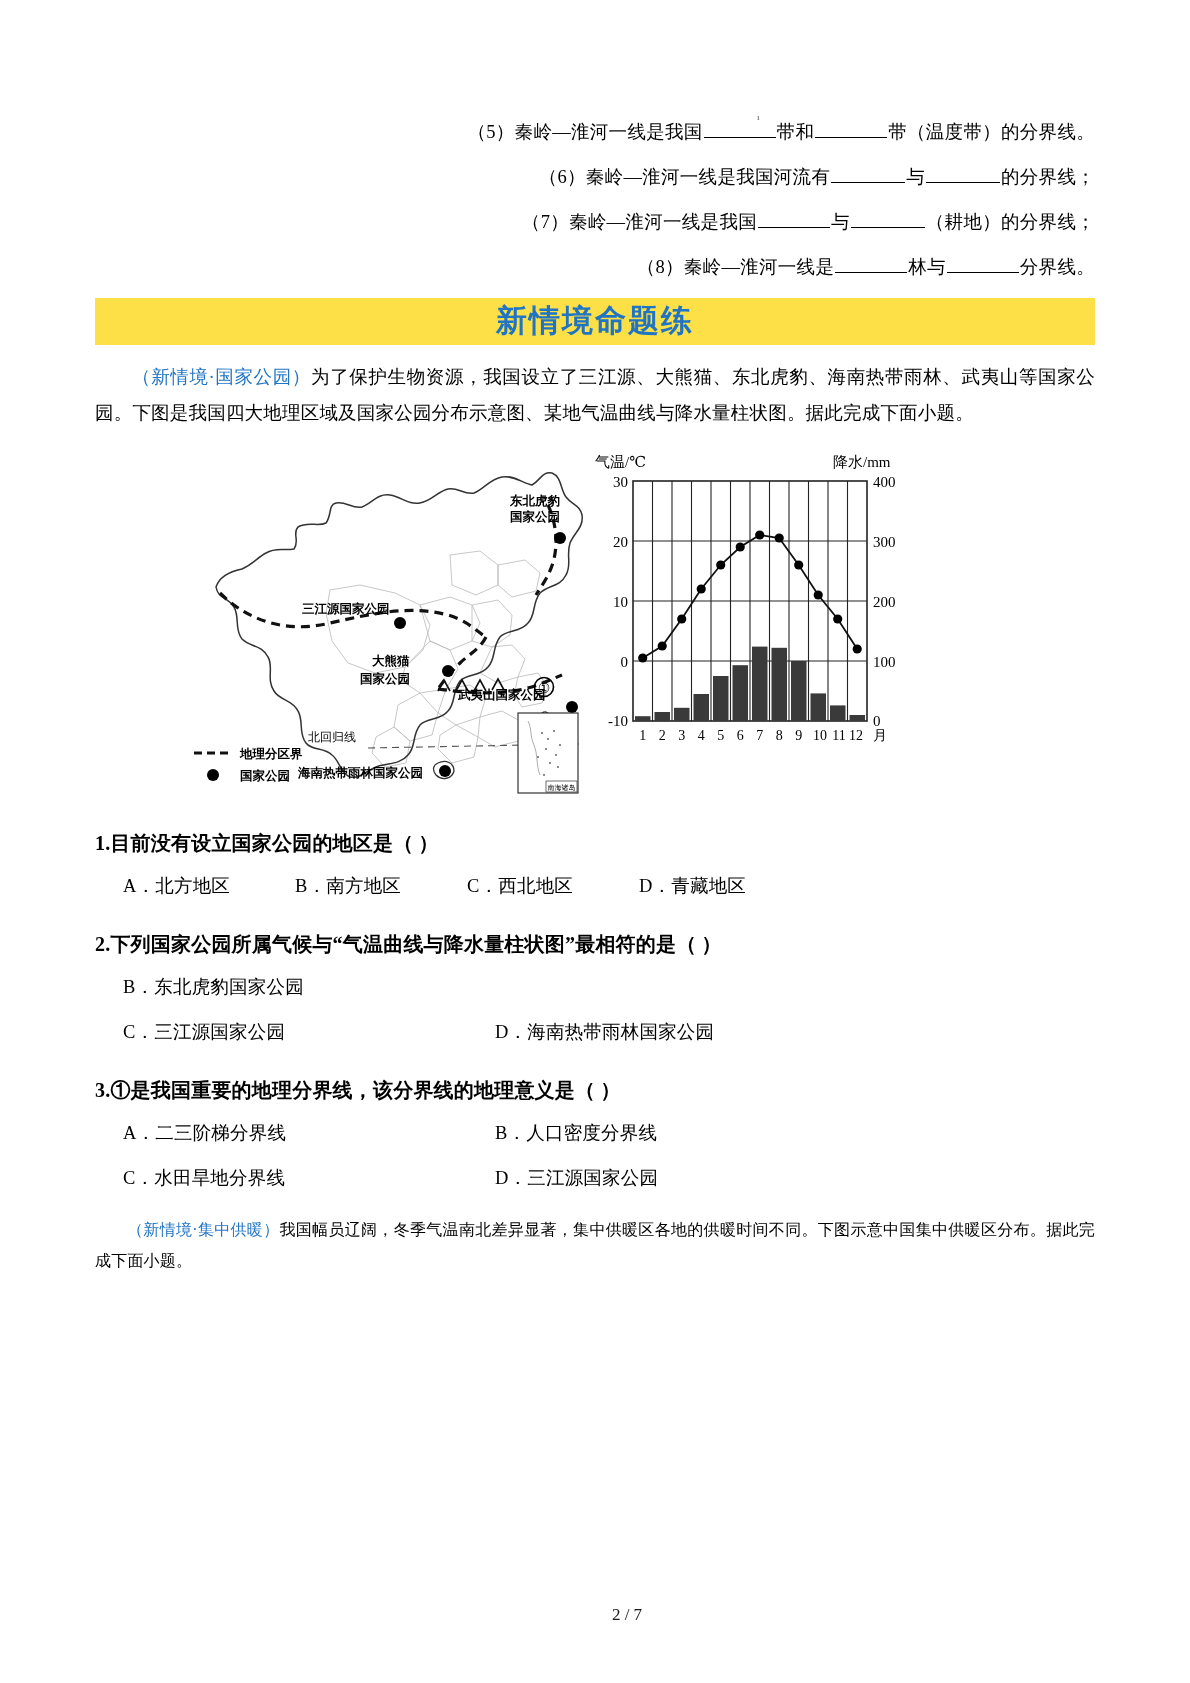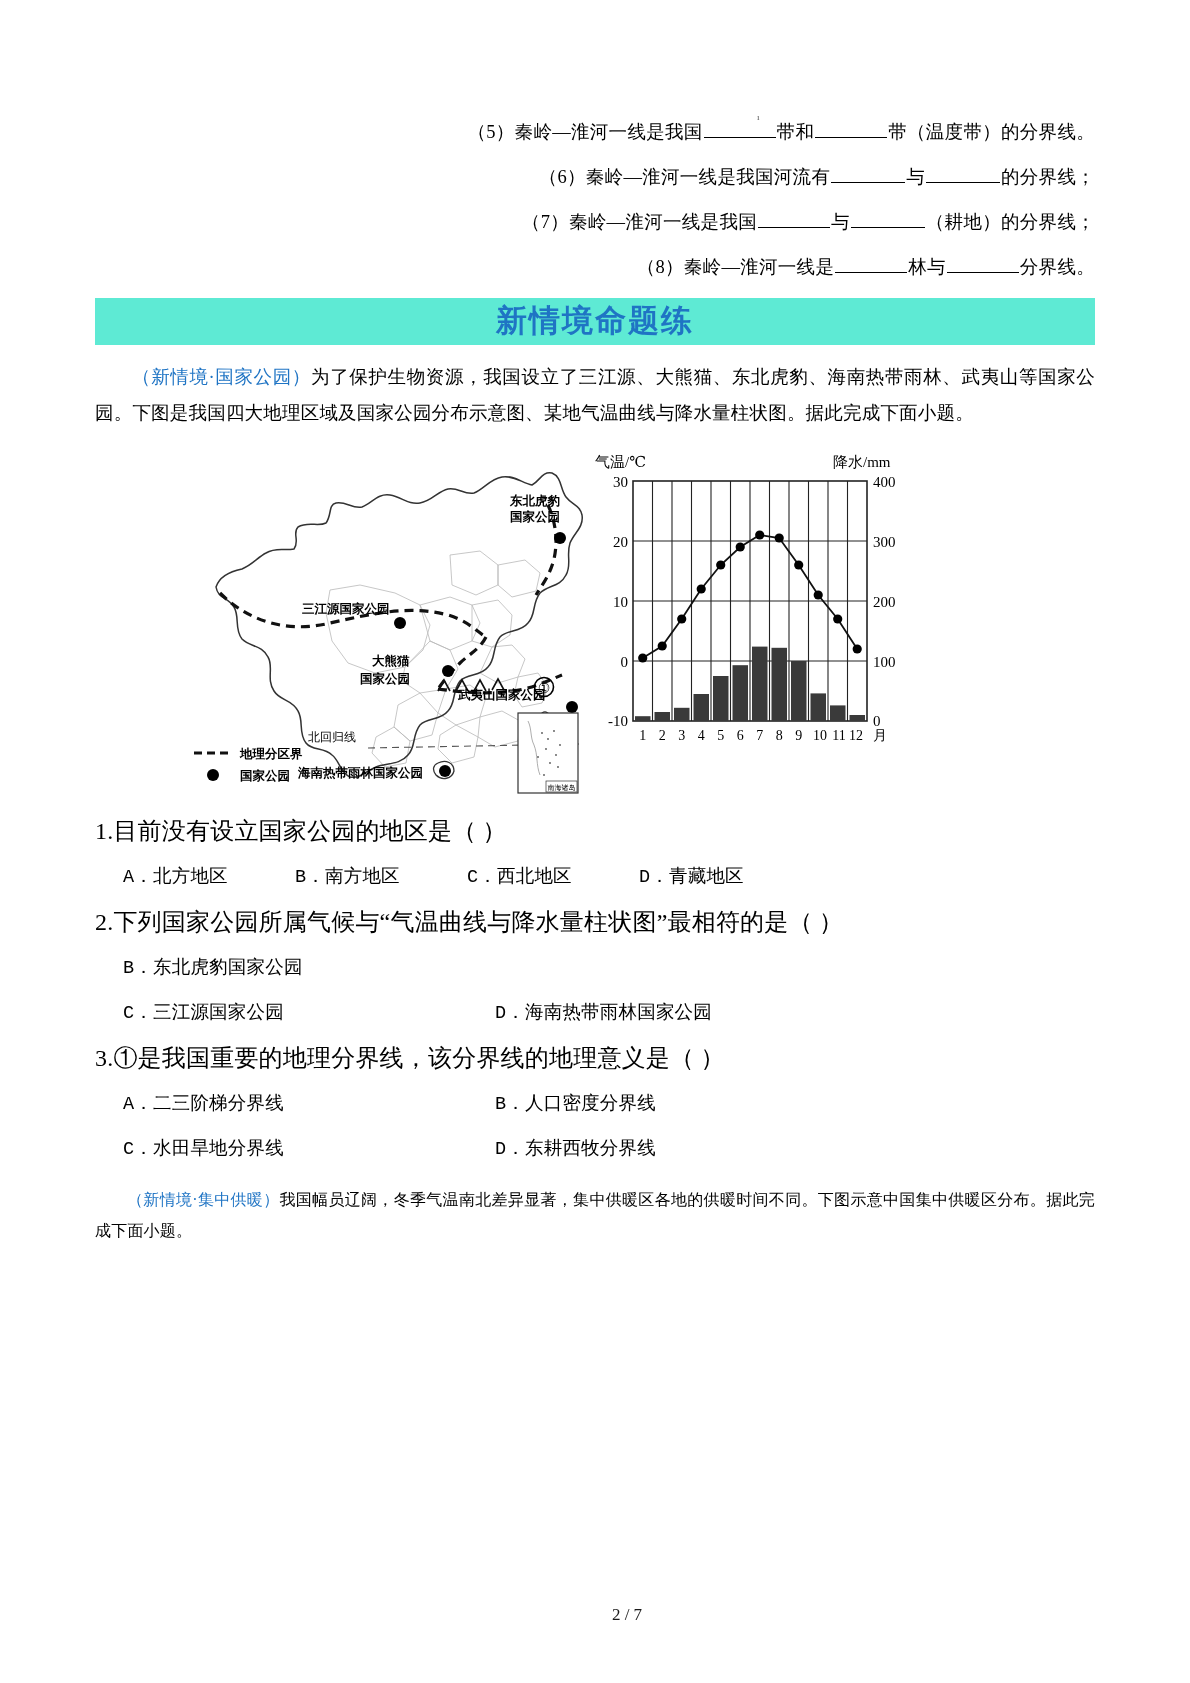--- a/index.html
+++ b/index.html
@@ -48,21 +48,21 @@
     vertical-align: baseline;
     height: 1.05em;
     margin: 0 1px;
   }
   .b-w1 { width: 72px; }
   .b-w2 { width: 74px; }
 
   
   .banner {
     margin-top: 20px;
-    background: #5eead4;
+    background: #fde047;
     height: 47px;
     display: flex;
     align-items: center;
     justify-content: center;
   }
   .banner-title {
     color: #1f74c4;
     font-weight: bold;
     font-size: 31px;
     letter-spacing: 2px;
@@ -100,32 +100,32 @@
   .chart-wrap {
     position: absolute;
     left: 476px;
     top: 8px;
     width: 350px;
     height: 340px;
   }
 
   
   .q {
-    font-size: 24px;
+    font-size: 20px;
     line-height: 1.0;
-    margin-top: 22px;
+    margin-top: 36px;
     letter-spacing: 0.2px;
+    font-weight: bold;
   }
   .opts {
     display: flex;
     font-size: 18.5px;
     margin-top: 20px;
     padding-left: 28px;
     letter-spacing: 0.2px;
-    font-family: Liberation Mono, monospace;
   }
   .opts.four > div { width: 172px; }
   .opts.two > div { width: 372px; }
 
   .intro2 {
     margin-top: 24px;
     font-size: 16px;
     line-height: 1.95;
     text-indent: 2em;
     text-align: justify;
@@ -400,21 +400,21 @@
     <div>D．海南热带雨林国家公园</div>
   </div>
 
   <div class="q">3.①是我国重要的地理分界线，该分界线的地理意义是（   ）</div>
   <div class="opts two">
     <div>A．二三阶梯分界线</div>
     <div>B．人口密度分界线</div>
   </div>
   <div class="opts two">
     <div>C．水田旱地分界线</div>
-    <div>D．东耕西牧分界线</div>
+    <div>D．三江源国家公园</div>
   </div>
 
   <div class="intro2">
     <span class="tag">（新情境·集中供暖）</span><span>我国幅员辽阔，冬季气温南北差异显著，集中供暖区各地的供暖时间不同。下图示意中国集中供暖区分布。据此完成下面小题。</span>
   </div>
 
   <div class="footer">
     <span>2 / 7</span>
   </div>
 </div>

